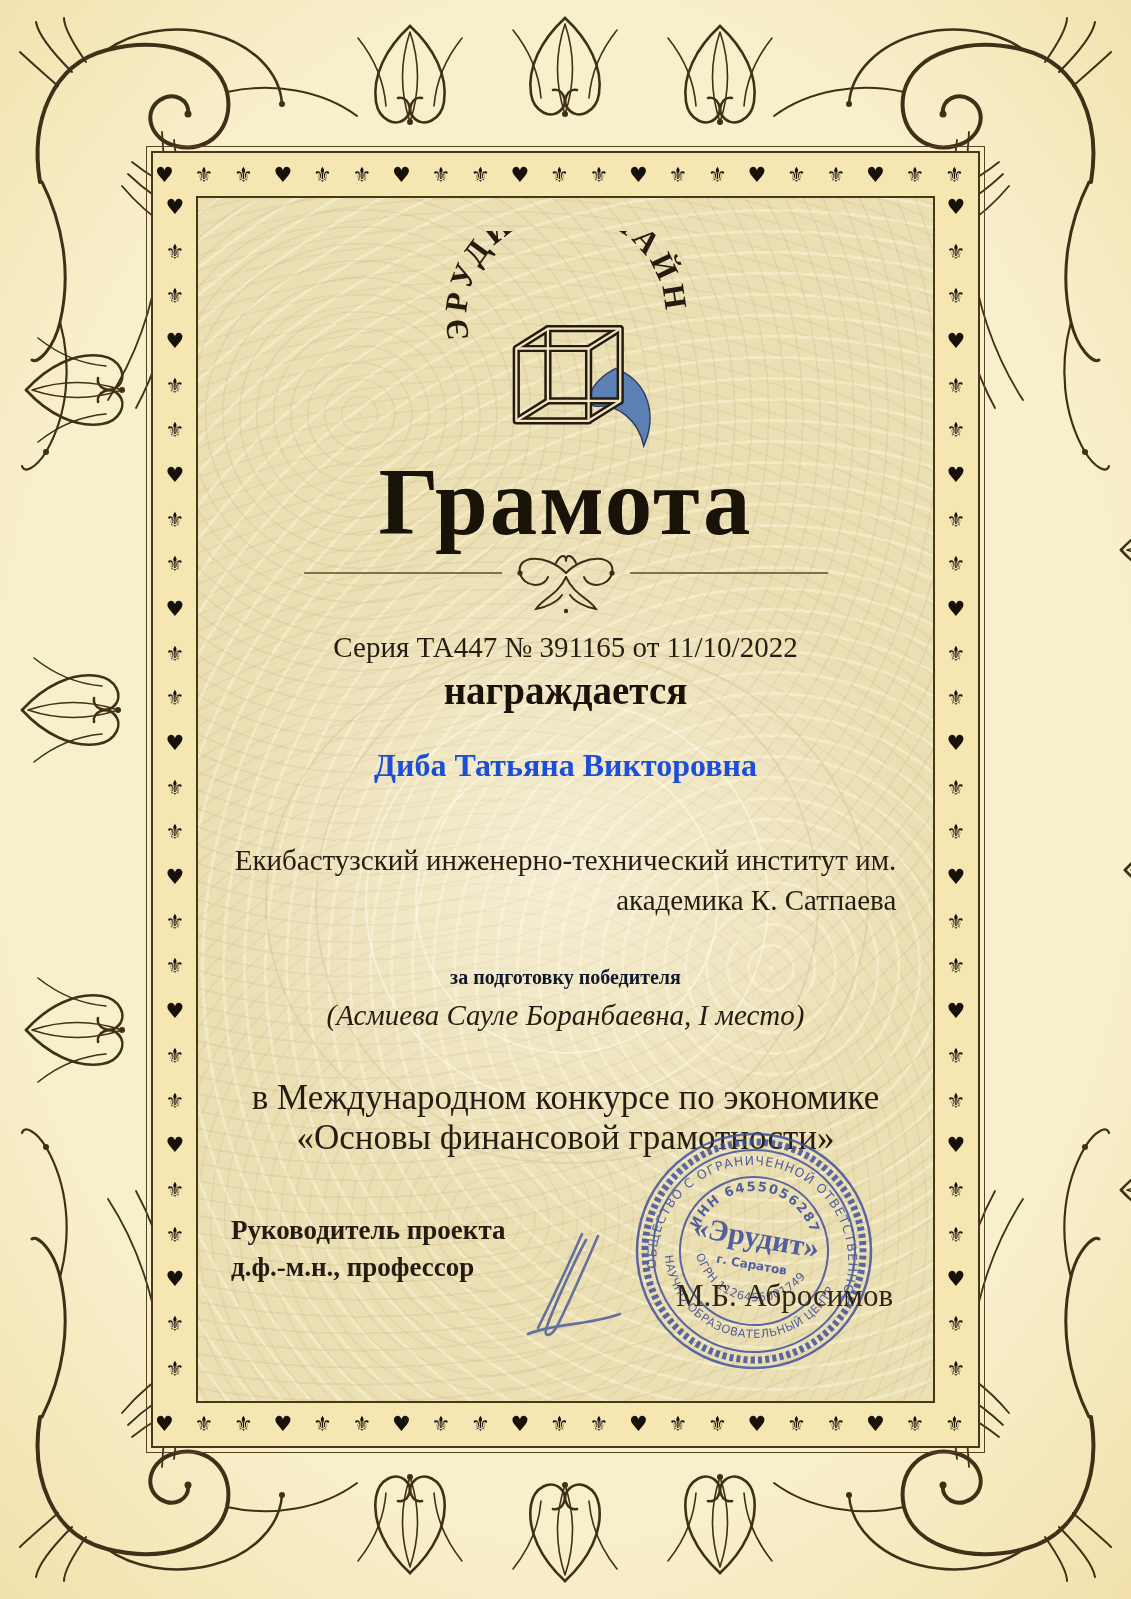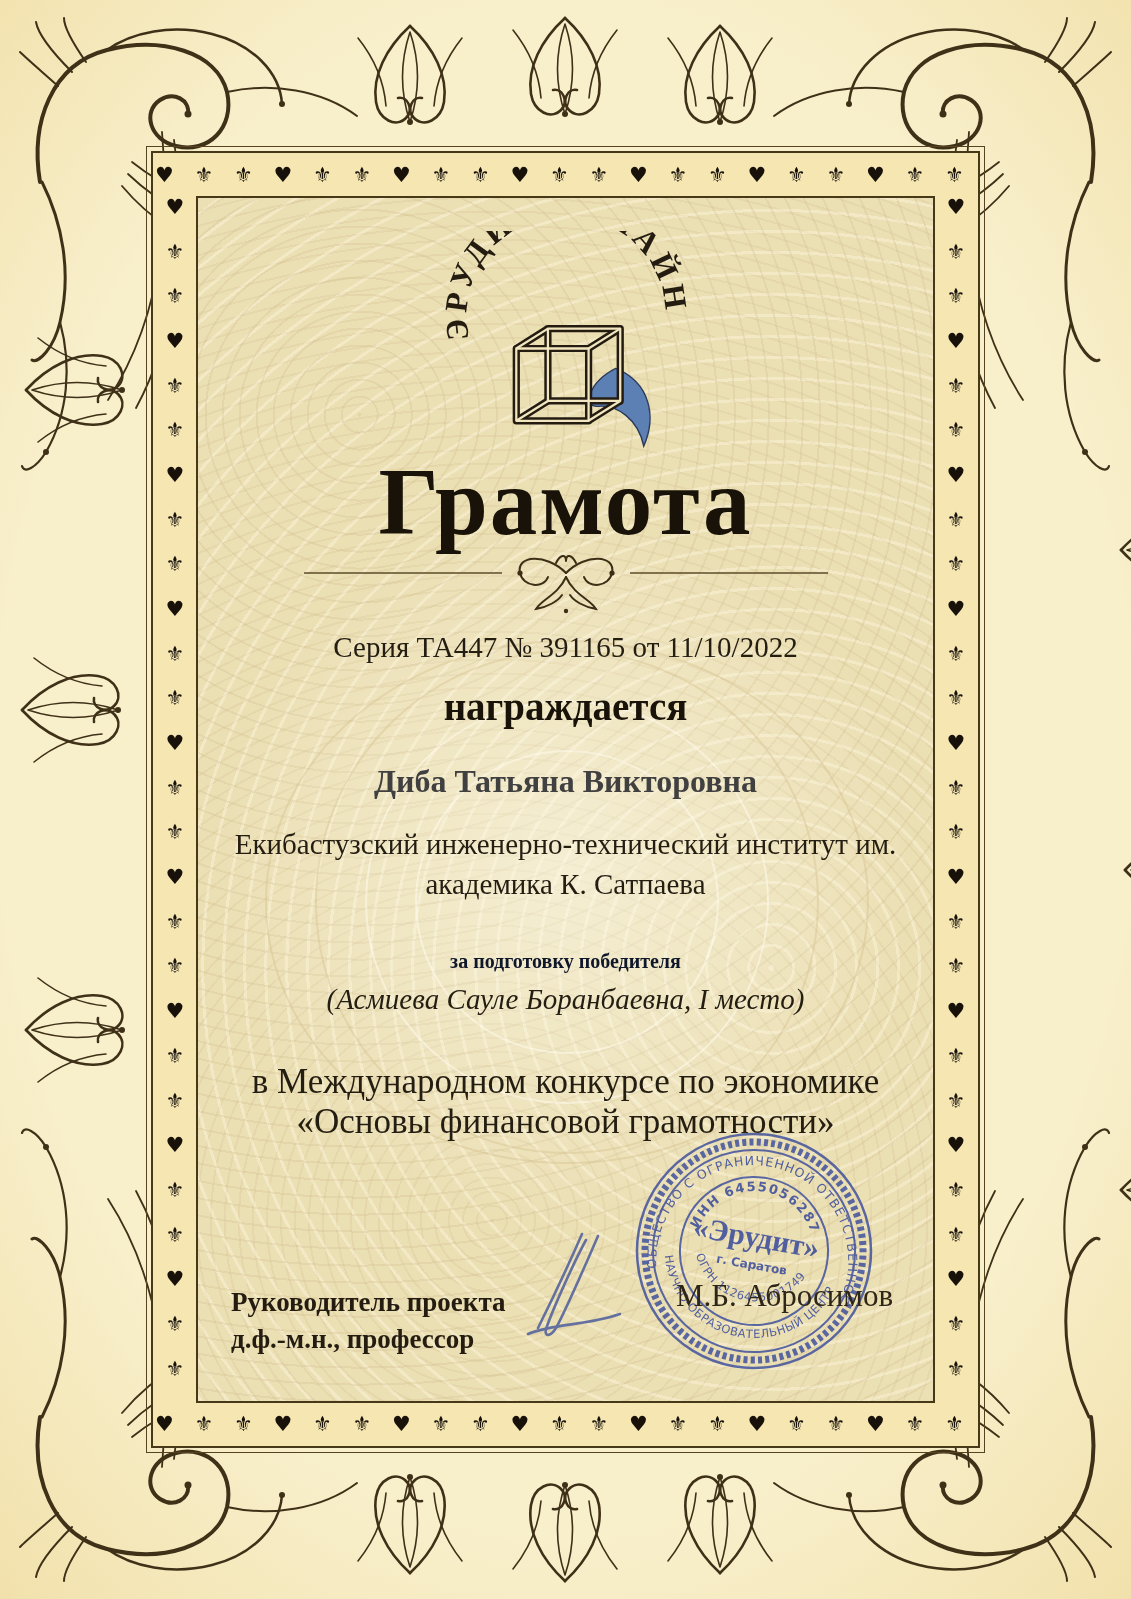--- a/index.html
+++ b/index.html
@@ -31,28 +31,28 @@
   
   .wm{position:absolute;border-radius:50%;border:2px solid rgba(255,252,238,.55);pointer-events:none;}
   .wm2{border-color:rgba(214,196,146,.45);}
   
   #content{position:absolute;left:205px;right:205px;top:205px;bottom:205px;
     display:flex;flex-direction:column;align-items:center;text-align:center;color:#1f1910;}
   .logo-wrap{margin-top:26px;}
   .cert-title{font-size:95px;font-weight:bold;letter-spacing:2px;line-height:1.02;margin-top:-16px;color:#181208;}
   .divider{margin-top:2px;}
   .series{font-size:29px;margin-top:10px;color:#241d11;}
-  .awarded{font-size:39px;font-weight:bold;margin-top:20px;color:#181208;}
-  .recipient{font-size:32px;font-weight:bold;margin-top:34px;color:#404040;}
-  .institution{font-size:29px;line-height:40px;margin-top:24px;color:#241d11;}
+  .awarded{font-size:39px;font-weight:bold;margin-top:4px;color:#181208;}
+  .recipient{font-size:32px;font-weight:bold;margin-top:34px;color:#1d4ed8;}
+  .institution{font-size:29px;line-height:40px;margin-top:56px;color:#241d11;text-align:right;}
   .achievement{font-size:20px;font-weight:bold;margin-top:46px;color:#0f172a;}
   .achievement-detail{font-size:29px;margin-top:10px;color:#241d11;font-style:italic;}
   .contest{font-size:35px;line-height:40px;margin-top:46px;color:#241d11;}
   
-  .role-block{position:absolute;left:231px;top:1284px;text-align:left;
+  .role-block{position:absolute;left:231px;top:1212px;text-align:left;
     font-size:27px;font-weight:bold;line-height:37px;color:#241c10;}
   .sig-name{position:absolute;left:676px;top:1278px;font-size:31px;color:#2e2617;z-index:5;}
   #stamp{position:absolute;left:628px;top:1125px;transform:rotate(10deg);opacity:.88;z-index:3;}
   #signature{position:absolute;left:520px;top:1228px;z-index:4;}
 </style>
 </head>
 <body>
 
 <svg id="flourishes" viewBox="0 0 1131 1599">
   <defs>

